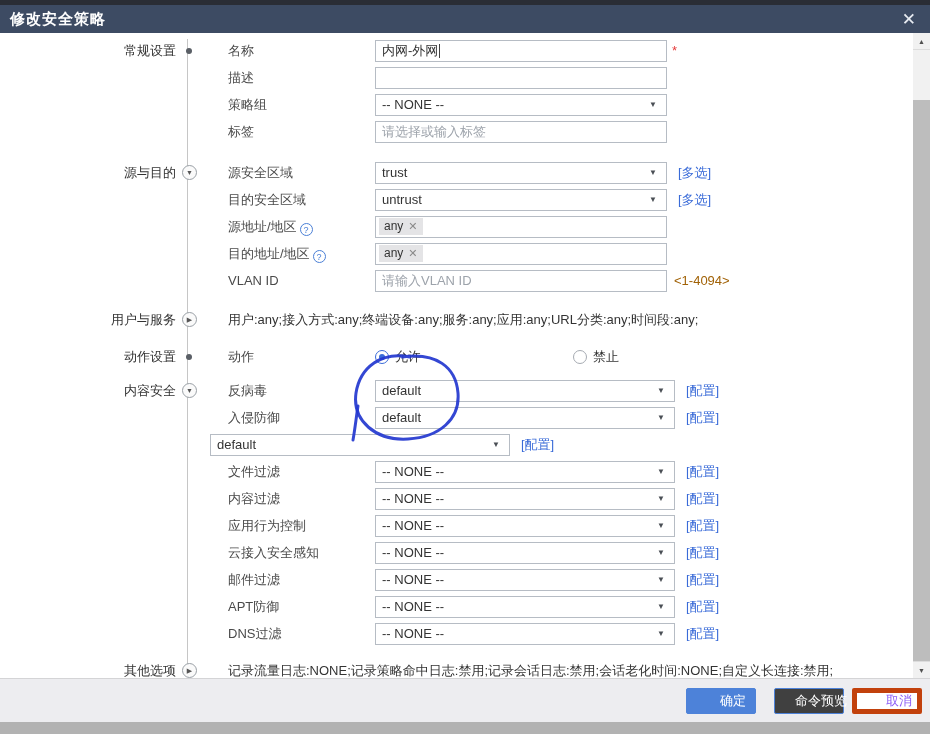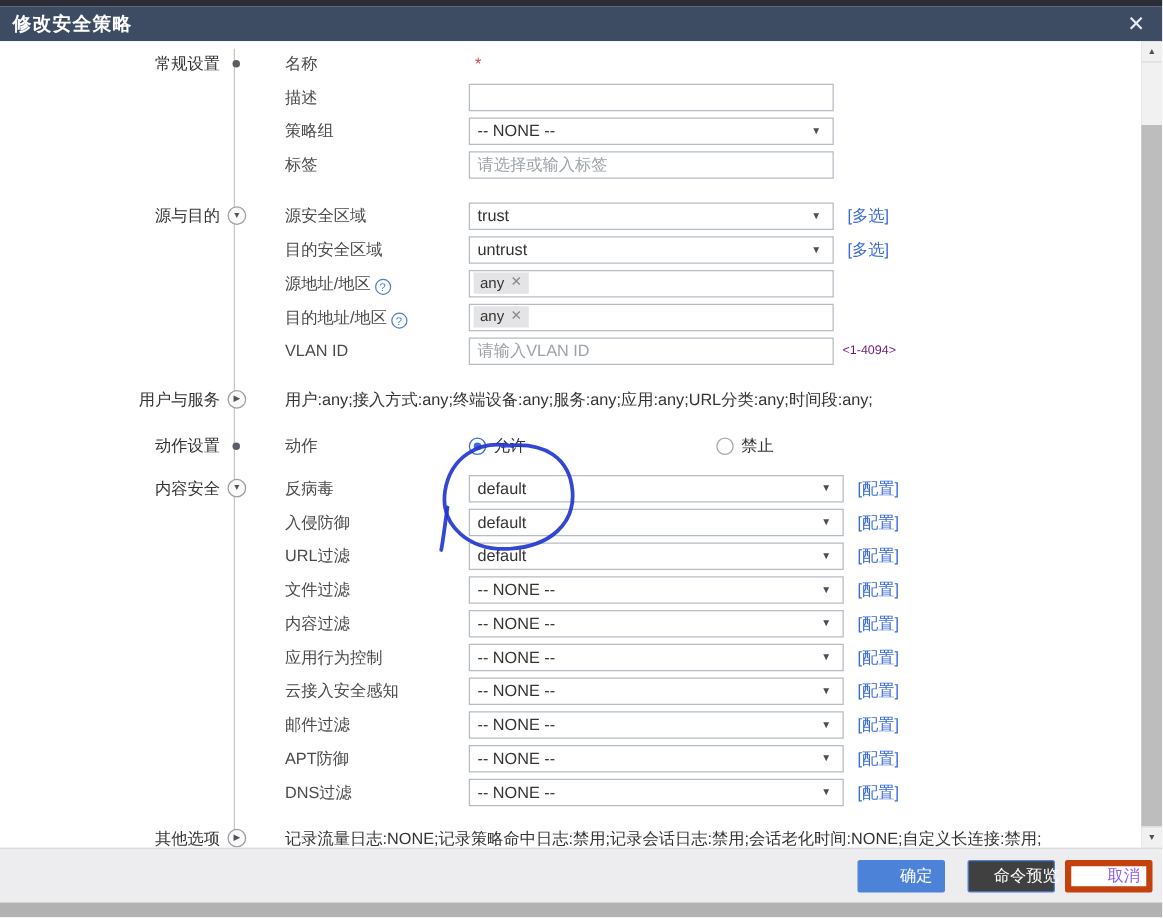--- a/index.html
+++ b/index.html
@@ -27,21 +27,21 @@
   .qmark { display:inline-block; width:13px; height:13px; border-radius:50%; border:1px solid #4a7fd6; color:#4a7fd6; font-size:9px; line-height:12px; text-align:center; margin-left:3px; vertical-align:-2px; }
 
   .tinput, .tselect, .tagbox { width:292px; height:22px; border:1px solid #b6bcc4; background:#fff; font-size:13px; color:#333; display:flex; align-items:center; padding:0 6px; }
   .tselect { justify-content:space-between; padding-right:9px; }
   .tselect .arrow { color:#4a4f55; font-size:8px; }
   .cs-select { width:300px; }
   .placeholder { color:#9da3ab; }
   .caret { display:inline-block; width:1px; height:14px; background:#444; margin-left:1px; }
   .req { color:#e53b3b; font-size:13px; margin-left:5px; }
   .side-link { color:#3a6bd8; font-size:13px; margin-left:11px; text-decoration:none; cursor:pointer; white-space:nowrap; }
-  .hint { color:#701a75; font-size:10px; margin-left:7px; }
+  .hint { color:#a16207; font-size:13px; margin-left:7px; }
 
   .tagbox { padding:0 3px; }
   .tag { background:#e4e4e6; height:17px; line-height:17px; padding:0 5px; font-size:12px; color:#333; display:inline-flex; align-items:center; }
   .tag .tag-x { color:#8a8a8a; font-size:11px; margin-left:5px; cursor:pointer; }
 
   .summary { font-size:13px; color:#333; padding-left:18px; white-space:nowrap;text-align:right; }
 
   .radio-group { display:flex; }
   .radio-item { display:flex; align-items:center; cursor:pointer; }
   .radio-item + .radio-item { margin-left:152px; }
@@ -87,20 +87,24 @@
     <div class="timeline-line"></div>
 
     <div class="section pad-top">
       <div class="sec-label">
         <span>常规设置</span>
         <span class="sec-dot"></span>
       </div>
       <div class="sec-content">
         <div class="row">
           <div class="flabel">名称</div>
+          <div class="tinput">
+            <span>内网-外网</span>
+              <span class="caret"></span>
+          </div>
           <span class="req">*</span>
         </div>
         <div class="row">
           <div class="flabel">描述</div>
           <div class="tinput">
               <span></span>
             </div>
         </div>
         <div class="row">
           <div class="flabel">策略组</div>
@@ -221,21 +225,20 @@
           <div class="row">
             <div class="flabel">入侵防御</div>
             <div class="tselect cs-select">
               <span>default</span>
               <span class="arrow">▼</span>
             </div>
             <a class="side-link">[配置]</a>
           </div>
 
           <div class="row">
-            <div class="flabel">URL过滤</div>
             <div class="tselect cs-select">
               <span>default</span>
               <span class="arrow">▼</span>
             </div>
             <a class="side-link">[配置]</a>
           </div>
 
           <div class="row">
             <div class="flabel">文件过滤</div>
             <div class="tselect cs-select">

